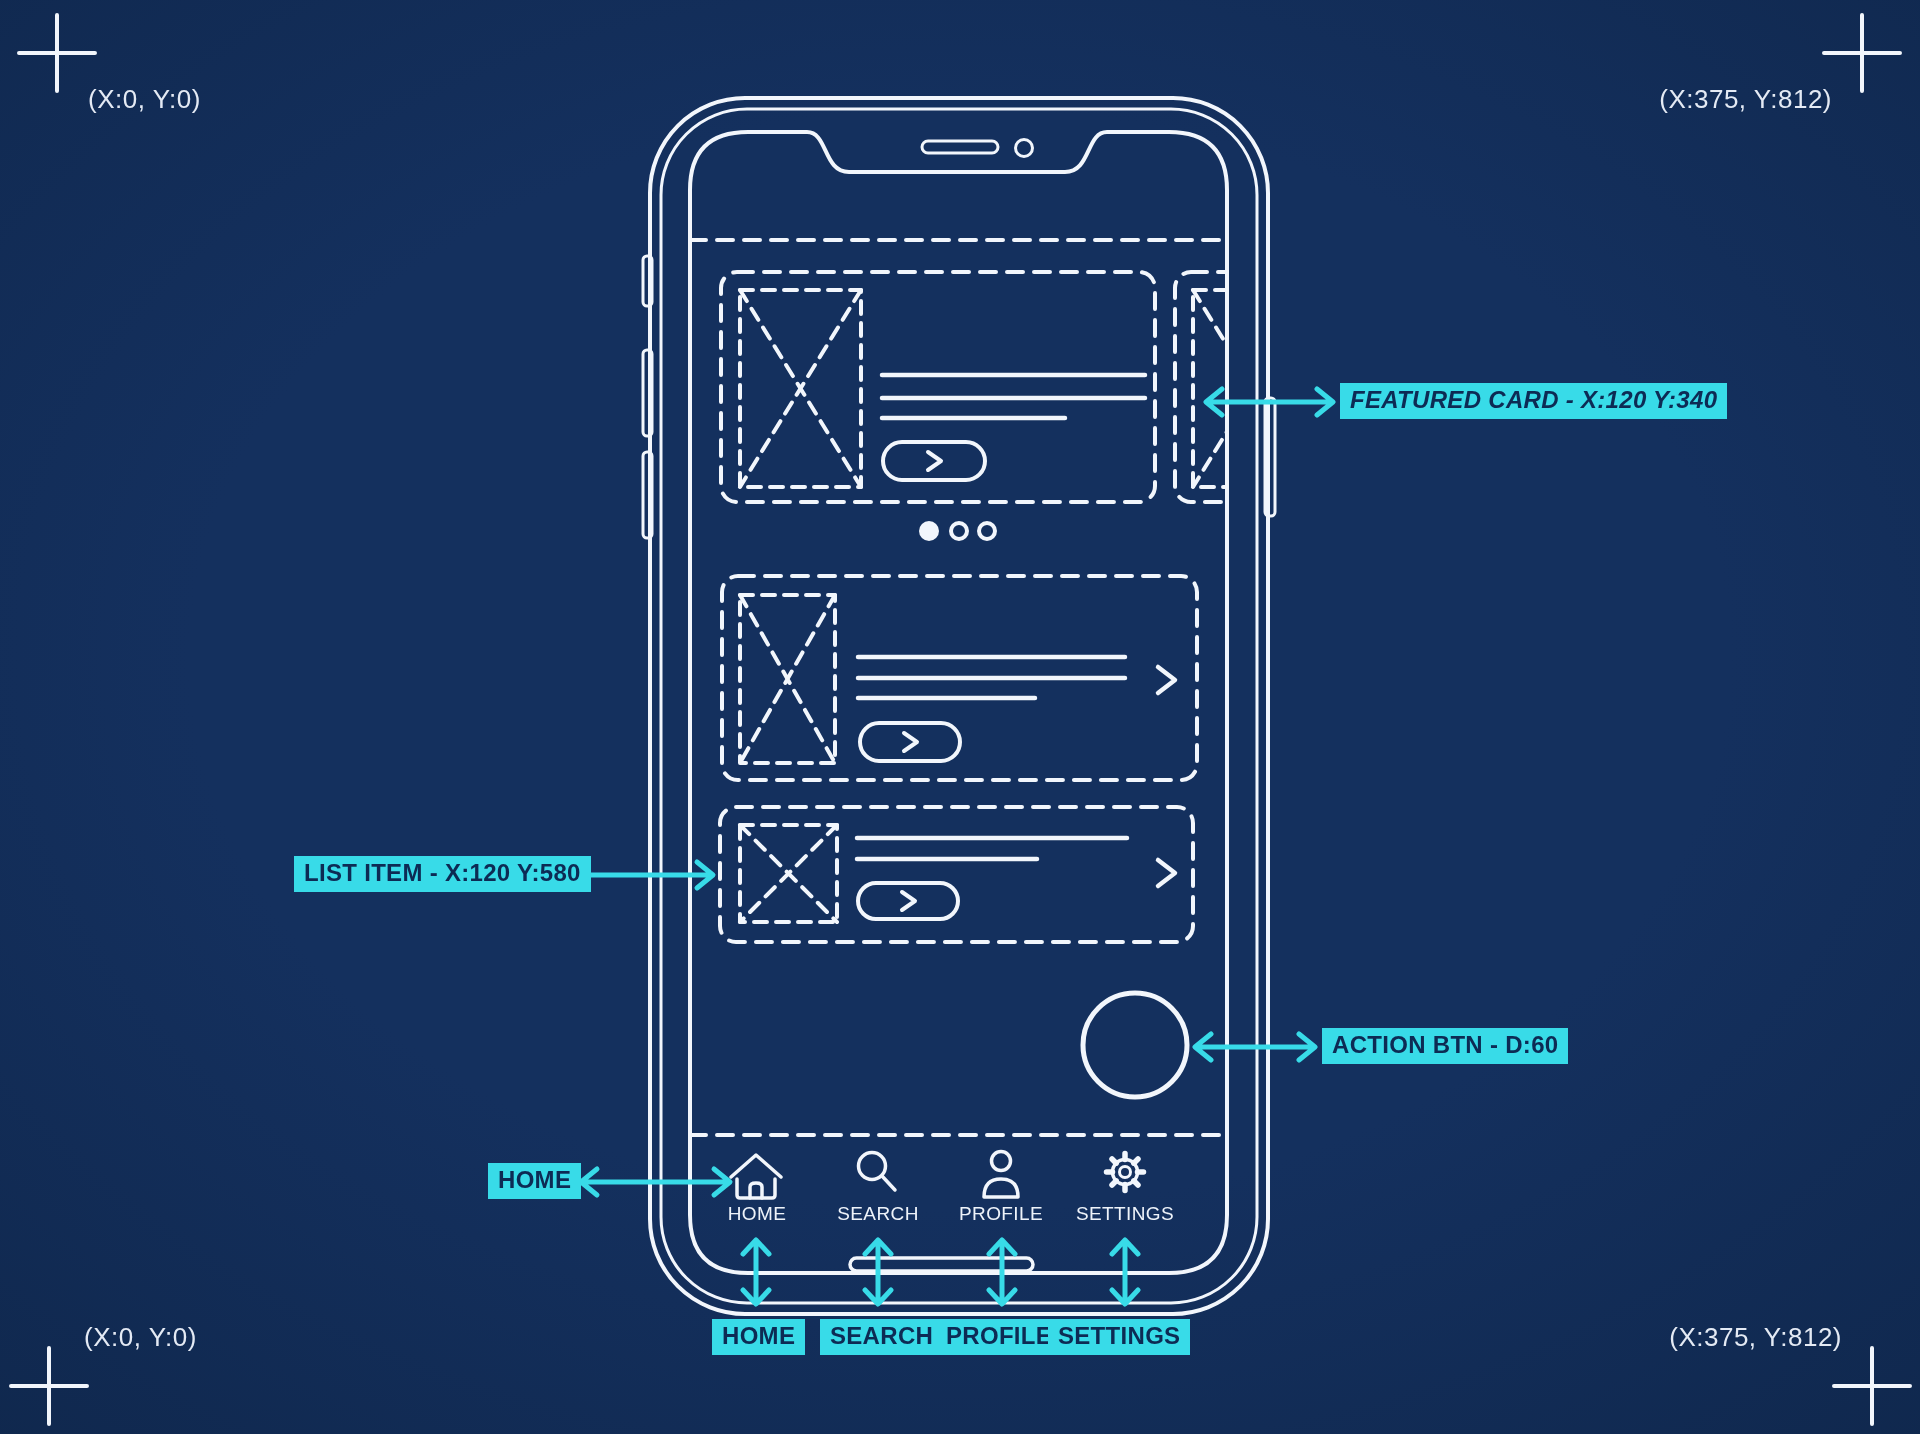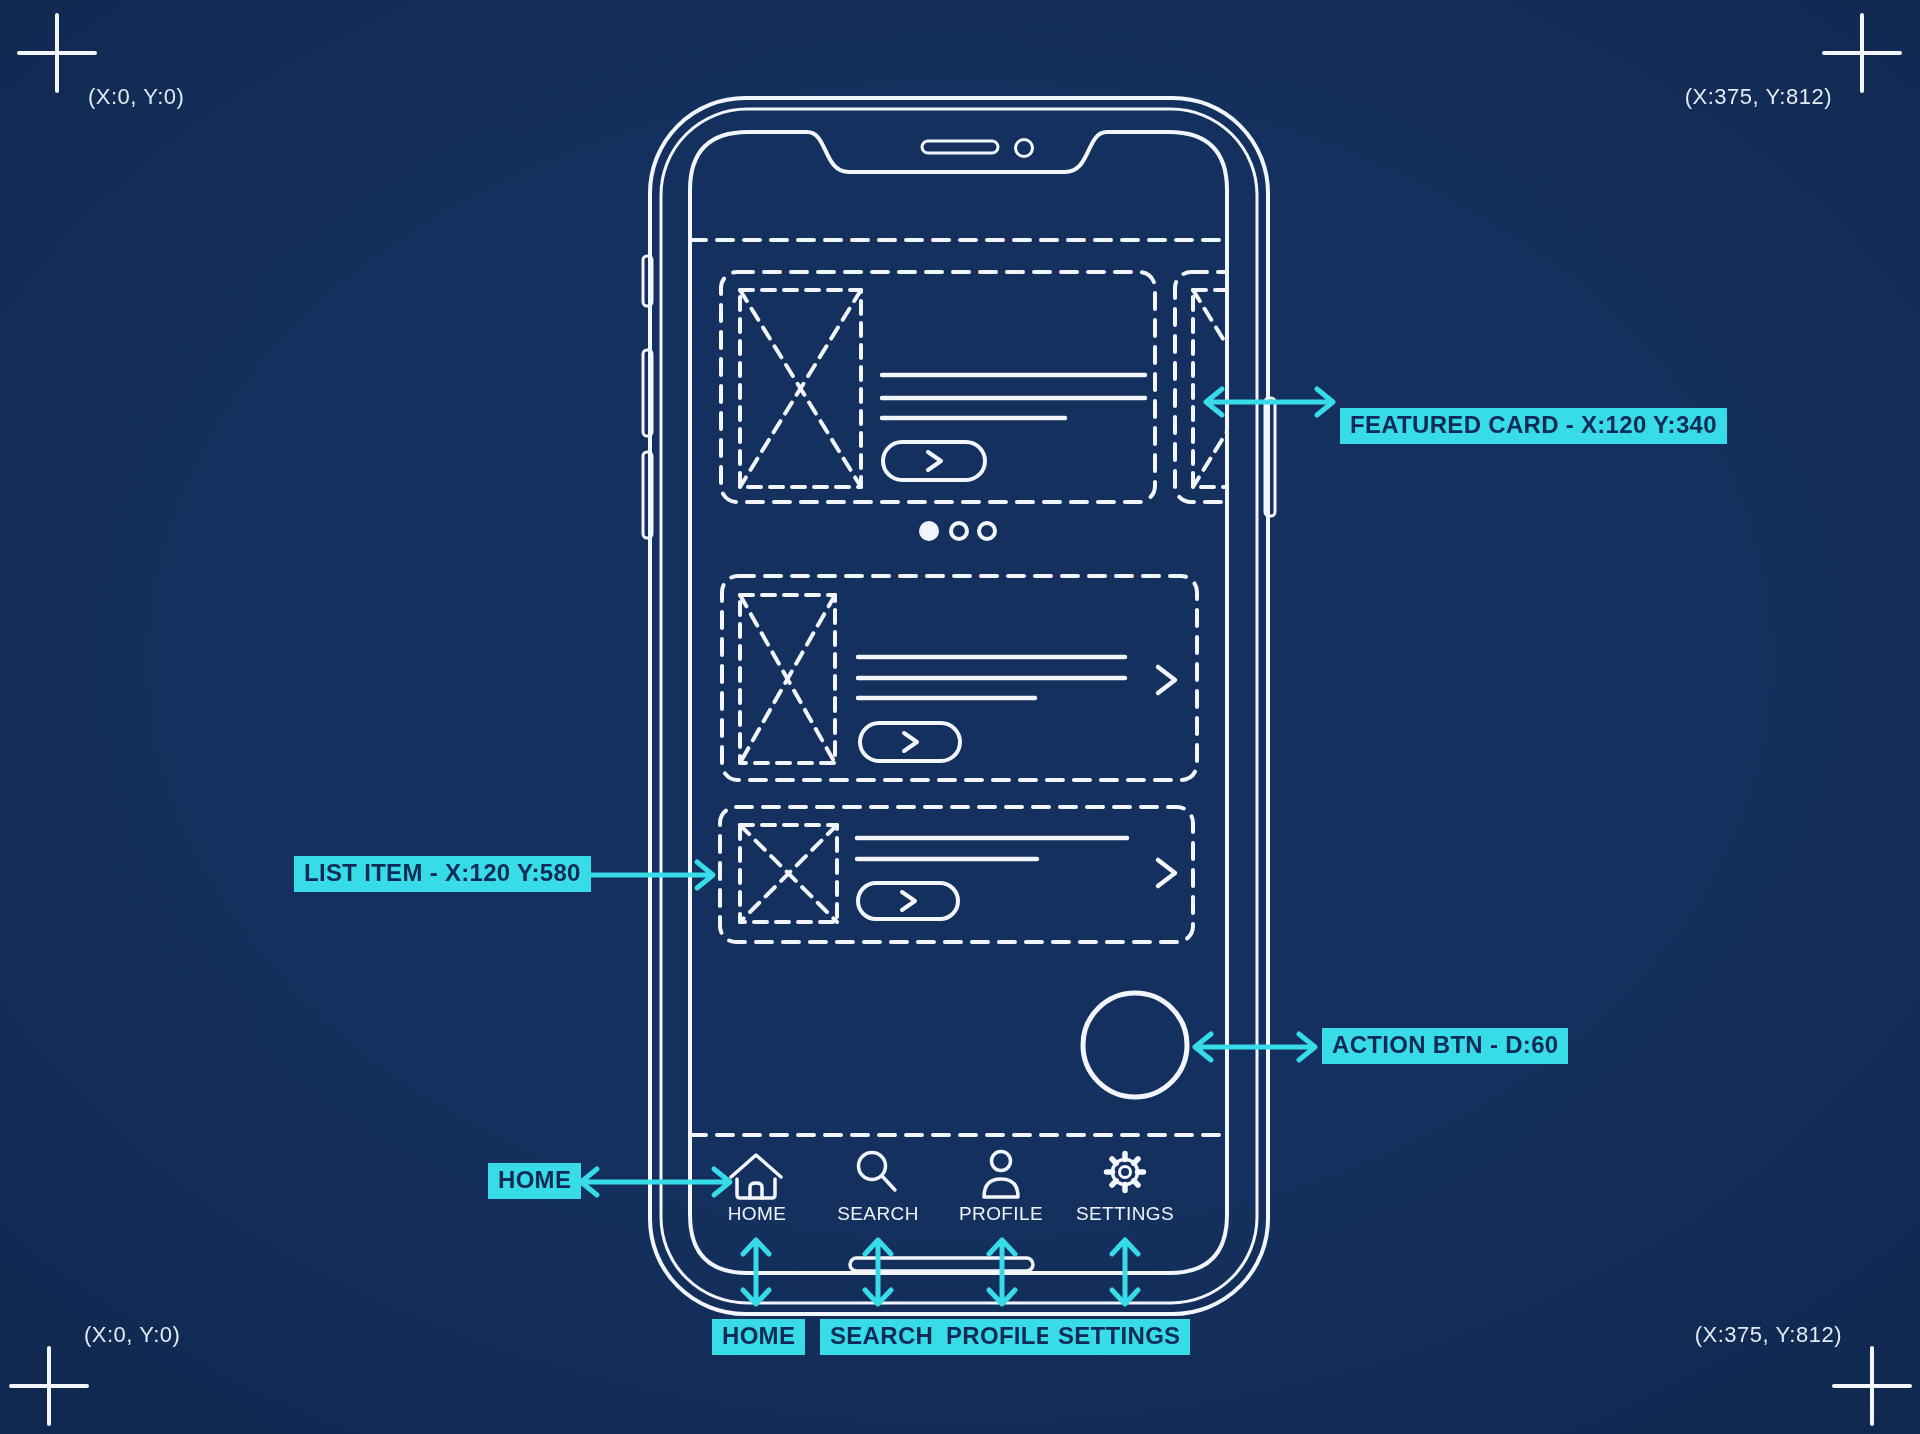--- a/index.html
+++ b/index.html
@@ -21,21 +21,21 @@
   .s3{stroke-width:3;}
   .s35{stroke-width:3.5;}
   .s45{stroke-width:4.5;}
   .s5{stroke-width:5;}
   .s55{stroke-width:5.5;}
   .dash{stroke-dasharray:16 11;}
   .dash2{stroke-dasharray:13 9;}
   .fillw{fill:var(--line);stroke:none;}
   .acc{stroke:var(--accent);fill:none;stroke-width:5;stroke-linecap:round;stroke-linejoin:round;}
   .coord{
-    position:absolute;color:#e4eaf4;font-size:22px;letter-spacing:.5px;white-space:nowrap;
+    position:absolute;color:#e4eaf4;font-size:26px;letter-spacing:.5px;white-space:nowrap;
   }
   .cyan-label{
     position:absolute;background:var(--accent);color:var(--label-text);
     font-weight:700;font-size:24px;letter-spacing:.3px;line-height:1;
     padding:5px 10px 7px;white-space:nowrap;
   }
   .tab-label{
     position:absolute;width:110px;text-align:center;color:#eef3fa;
     font-size:19px;letter-spacing:.4px;white-space:nowrap;
   }
@@ -169,21 +169,21 @@
       <path class="acc" d="M1002 1241 V1303 M989 1254 L1002 1240 L1015 1254 M989 1290 L1002 1304 L1015 1290"></path>
       <path class="acc" d="M1125 1241 V1303 M1112 1254 L1125 1240 L1138 1254 M1112 1290 L1125 1304 L1138 1290"></path>
     </g>
   </svg>
 
   <div class="coord" style="left:88px;top:84px;">(X:0, Y:0)</div>
   <div class="coord" style="right:88px;top:84px;">(X:375, Y:812)</div>
   <div class="coord" style="left:84px;top:1322px;">(X:0, Y:0)</div>
   <div class="coord" style="right:78px;top:1322px;">(X:375, Y:812)</div>
 
-  <div class="cyan-label" style="left:1340px;top:408px;">FEATURED CARD - X:120 Y:340</div>
+  <div class="cyan-label" style="left:1340px;top:383px;font-style:italic;">FEATURED CARD - X:120 Y:340</div>
   <div class="cyan-label" style="left:294px;top:856px;">LIST ITEM - X:120 Y:580</div>
   <div class="cyan-label" style="left:1322px;top:1028px;text-align:center;">ACTION BTN - D:60</div>
   <div class="cyan-label" style="left:488px;top:1163px;">HOME</div>
 
   <div class="cyan-label" style="left:712px;top:1319px;">HOME</div>
   <div class="cyan-label" style="left:820px;top:1319px;">SEARCH</div>
   <div class="cyan-label" style="left:936px;top:1319px;">PROFILE</div>
   <div class="cyan-label" style="left:1048px;top:1319px;">SETTINGS</div>
 
   <div class="tab-label" style="left:702px;top:1203px;">HOME</div>

